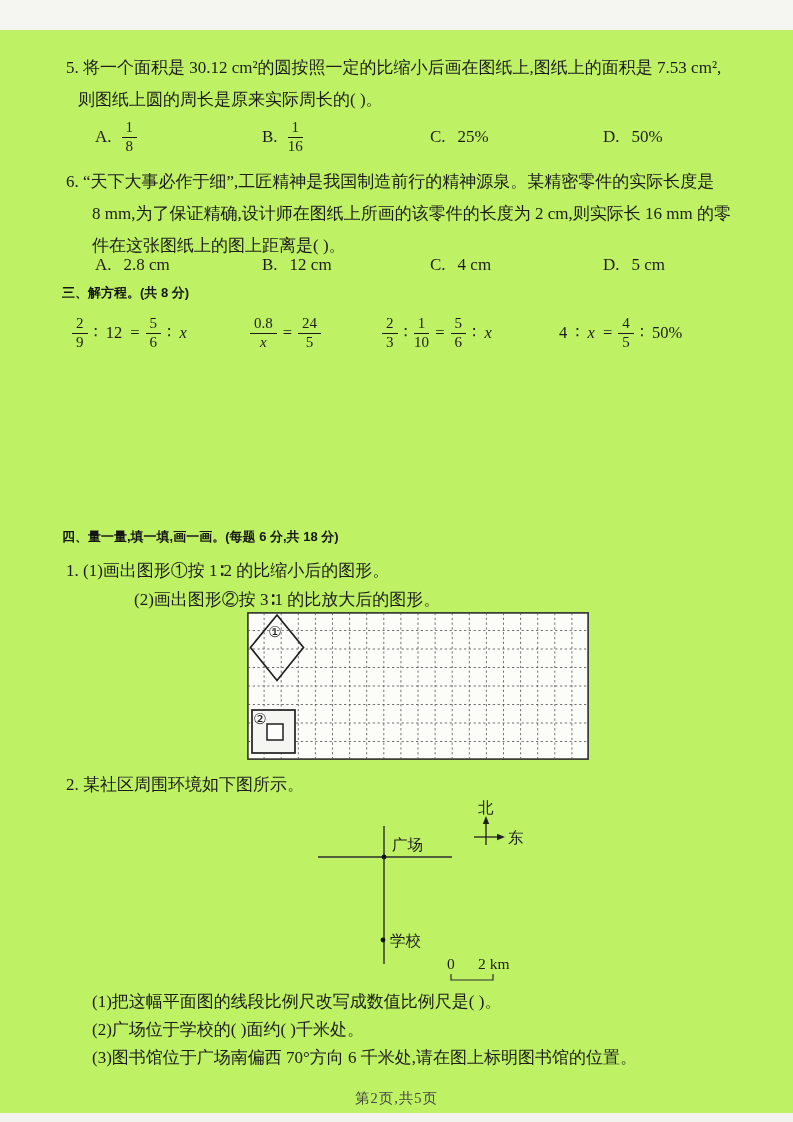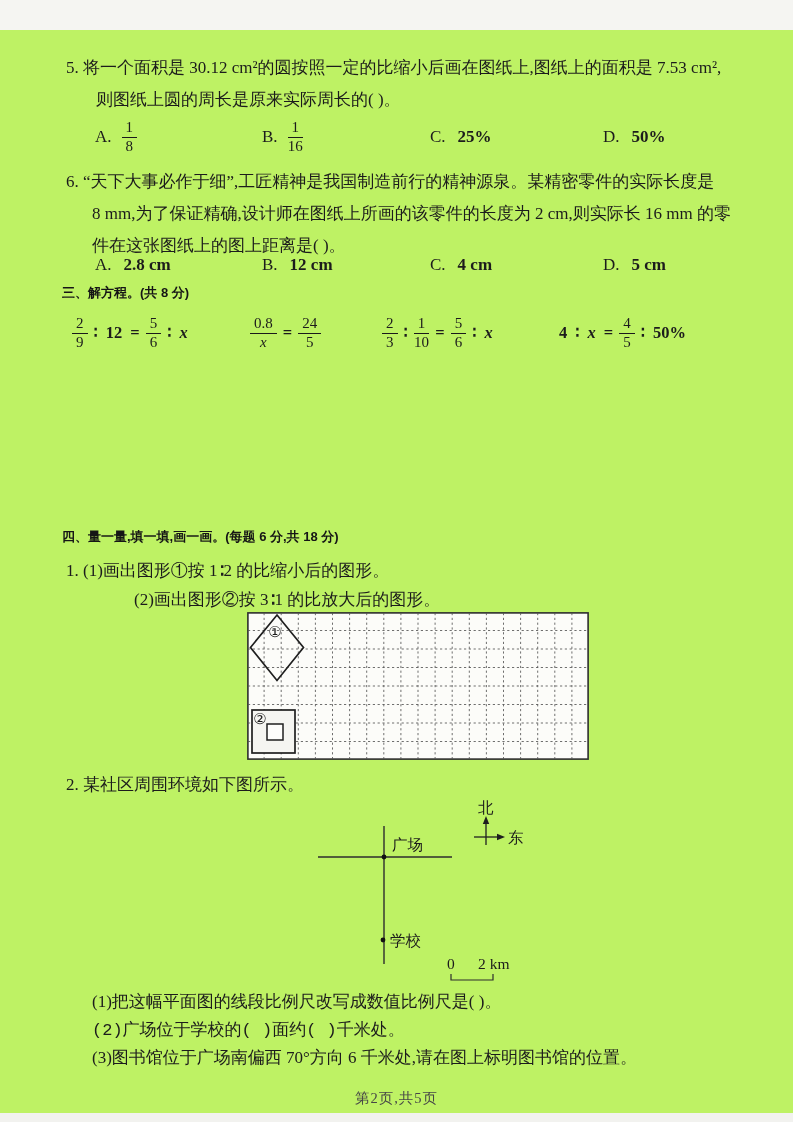--- a/index.html
+++ b/index.html
@@ -25,34 +25,34 @@
   .equations-row{position:absolute;left:0;top:303px;width:793px;height:60px;}
   .equation{position:absolute;top:0;height:60px;display:flex;align-items:center;font-size:16.5px;}
   .equation:nth-child(1){left:70px;}
   .equation:nth-child(2){left:248px;}
   .equation:nth-child(3){left:380px;}
   .equation:nth-child(4){left:555px;}
   
   .frac{display:inline-flex;flex-direction:column;align-items:center;line-height:1.05;font-size:15px;margin:0 2px;vertical-align:middle;}
   .frac .num{border-bottom:1.3px solid #1a1a1a;padding:0 4px 1px;}
   .frac .den{padding-top:1px;}
-  .op{margin:16px 4px;font-weight:bold;}
+  .op{margin:16px 4px;}
   .var{font-style:italic;}
   .footer{position:absolute;top:1089px;left:0;width:793px;text-align:center;font-size:14.5px;color:#474747;letter-spacing:1px;}
   svg text{font-family:"Liberation Serif","DejaVu Serif",serif;fill:#1c1c1c;}
 </style>
 </head>
 <body>
 
 <div class="page">
   <div class="scan-band-top"></div>
   <div class="scan-band-bottom"></div>
 
   <div class="abs" style="left:66px;top:56px;">5. 将一个面积是 30.12 cm²的圆按照一定的比缩小后画在图纸上,图纸上的面积是 7.53 cm²,</div>
-  <div class="abs" style="left:96px;top:88px;">则图纸上圆的周长是原来实际周长的(      )。</div>
+  <div class="abs" style="left:78px;top:88px;">则图纸上圆的周长是原来实际周长的(      )。</div>
   <div class="options-row" style="top:114px;">
       <span class="opt">
         <span class="opt-label">A.</span>
         <span class="frac">
           <span class="num">1</span>
           <span class="den">8</span>
         </span>
       </span>
       <span class="opt">
         <span class="opt-label">B.</span>
@@ -214,17 +214,17 @@
     <polygon points="205,44 197,40.8 197,47.2" fill="#1f1f1f"></polygon>
     <text x="178" y="20" font-size="15.5">北</text>
     <text x="208" y="50" font-size="15.5">东</text>
 
     <text x="147" y="176" font-size="15.5">0</text>
     <text x="178" y="176" font-size="15.5">2 km</text>
     <path d="M151,181 V187 H193 V181" fill="none" stroke="#2d2d2d" stroke-width="1.2"></path>
   </svg>
 
   <div class="abs" style="left:92px;top:990px;">(1)把这幅平面图的线段比例尺改写成数值比例尺是(          )。</div>
-  <div class="abs" style="left:92px;top:1018px;font-family:Liberation Mono, monospace;">(2)广场位于学校的(      )面约(      )千米处。</div>
+  <div class="abs" style="left:92px;top:1018px;">(2)广场位于学校的(      )面约(      )千米处。</div>
   <div class="abs" style="left:92px;top:1046px;">(3)图书馆位于广场南偏西 70°方向 6 千米处,请在图上标明图书馆的位置。</div>
 
   <div class="footer">第2页,共5页</div>
 </div>
 
 </body></html>

